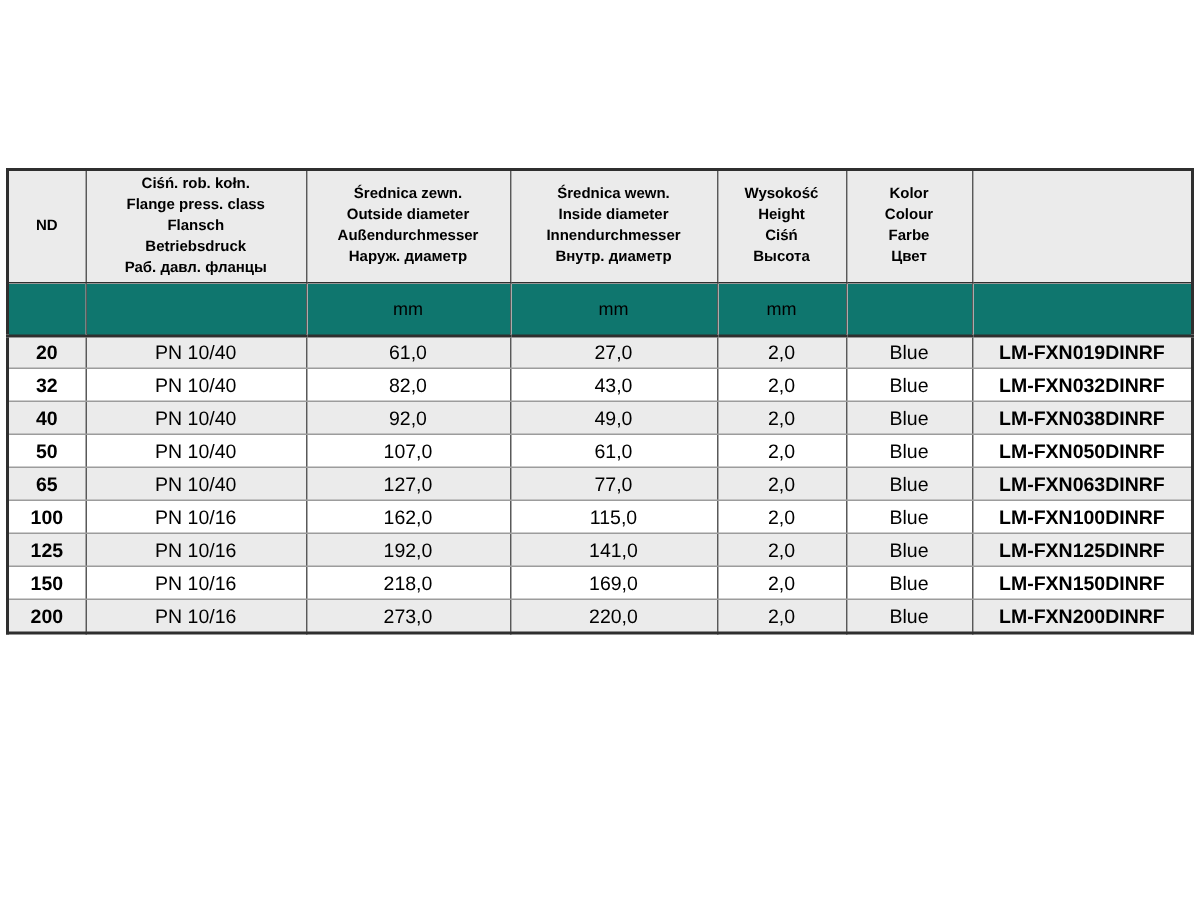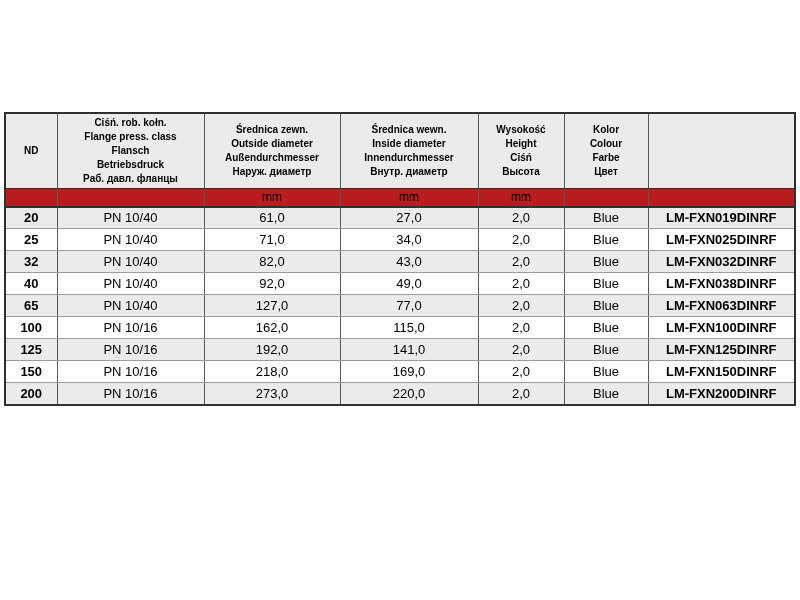--- a/index.html
+++ b/index.html
@@ -38,23 +38,23 @@
     border-bottom: 1px solid #2f2f2f;
     height: 72px;
     font-size: 10px;
     font-weight: bold;
     line-height: 14px;
     padding: 2px 1px;
   }
   tr.header-row th .hline { display: block; }
   
   tr.units-row td {
-    background: #b91c1c;
+    background: #0f766e;
     border-bottom: 2px solid #2f2f2f;
-    height: 18px;
+    height: 35px;
     font-size: 12px;
     font-weight: normal;
   }
   
   tbody td {
     height: 22px;
     border-bottom: 1px solid #9c9c9c;
     font-size: 13px;
     font-weight: normal;
     background: #ffffff;
@@ -129,45 +129,45 @@
       <tr>
         <td class="col-nd">20</td>
         <td>PN 10/40</td>
         <td>61,0</td>
         <td>27,0</td>
         <td>2,0</td>
         <td>Blue</td>
         <td class="col-code">LM-FXN019DINRF</td>
       </tr>
       <tr>
-        <td class="col-nd">25</td>
-        <td>PN 10/40</td>
-        <td>71,0</td>
-        <td>34,0</td>
-        <td>2,0</td>
-        <td>Blue</td>
-        <td class="col-code">LM-FXN025DINRF</td>
-      </tr>
-      <tr>
         <td class="col-nd">32</td>
         <td>PN 10/40</td>
         <td>82,0</td>
         <td>43,0</td>
         <td>2,0</td>
         <td>Blue</td>
         <td class="col-code">LM-FXN032DINRF</td>
       </tr>
       <tr>
         <td class="col-nd">40</td>
         <td>PN 10/40</td>
         <td>92,0</td>
         <td>49,0</td>
         <td>2,0</td>
         <td>Blue</td>
         <td class="col-code">LM-FXN038DINRF</td>
+      </tr>
+      <tr>
+        <td class="col-nd">50</td>
+        <td>PN 10/40</td>
+        <td>107,0</td>
+        <td>61,0</td>
+        <td>2,0</td>
+        <td>Blue</td>
+        <td class="col-code">LM-FXN050DINRF</td>
       </tr>
       <tr>
         <td class="col-nd">65</td>
         <td>PN 10/40</td>
         <td>127,0</td>
         <td>77,0</td>
         <td>2,0</td>
         <td>Blue</td>
         <td class="col-code">LM-FXN063DINRF</td>
       </tr>

